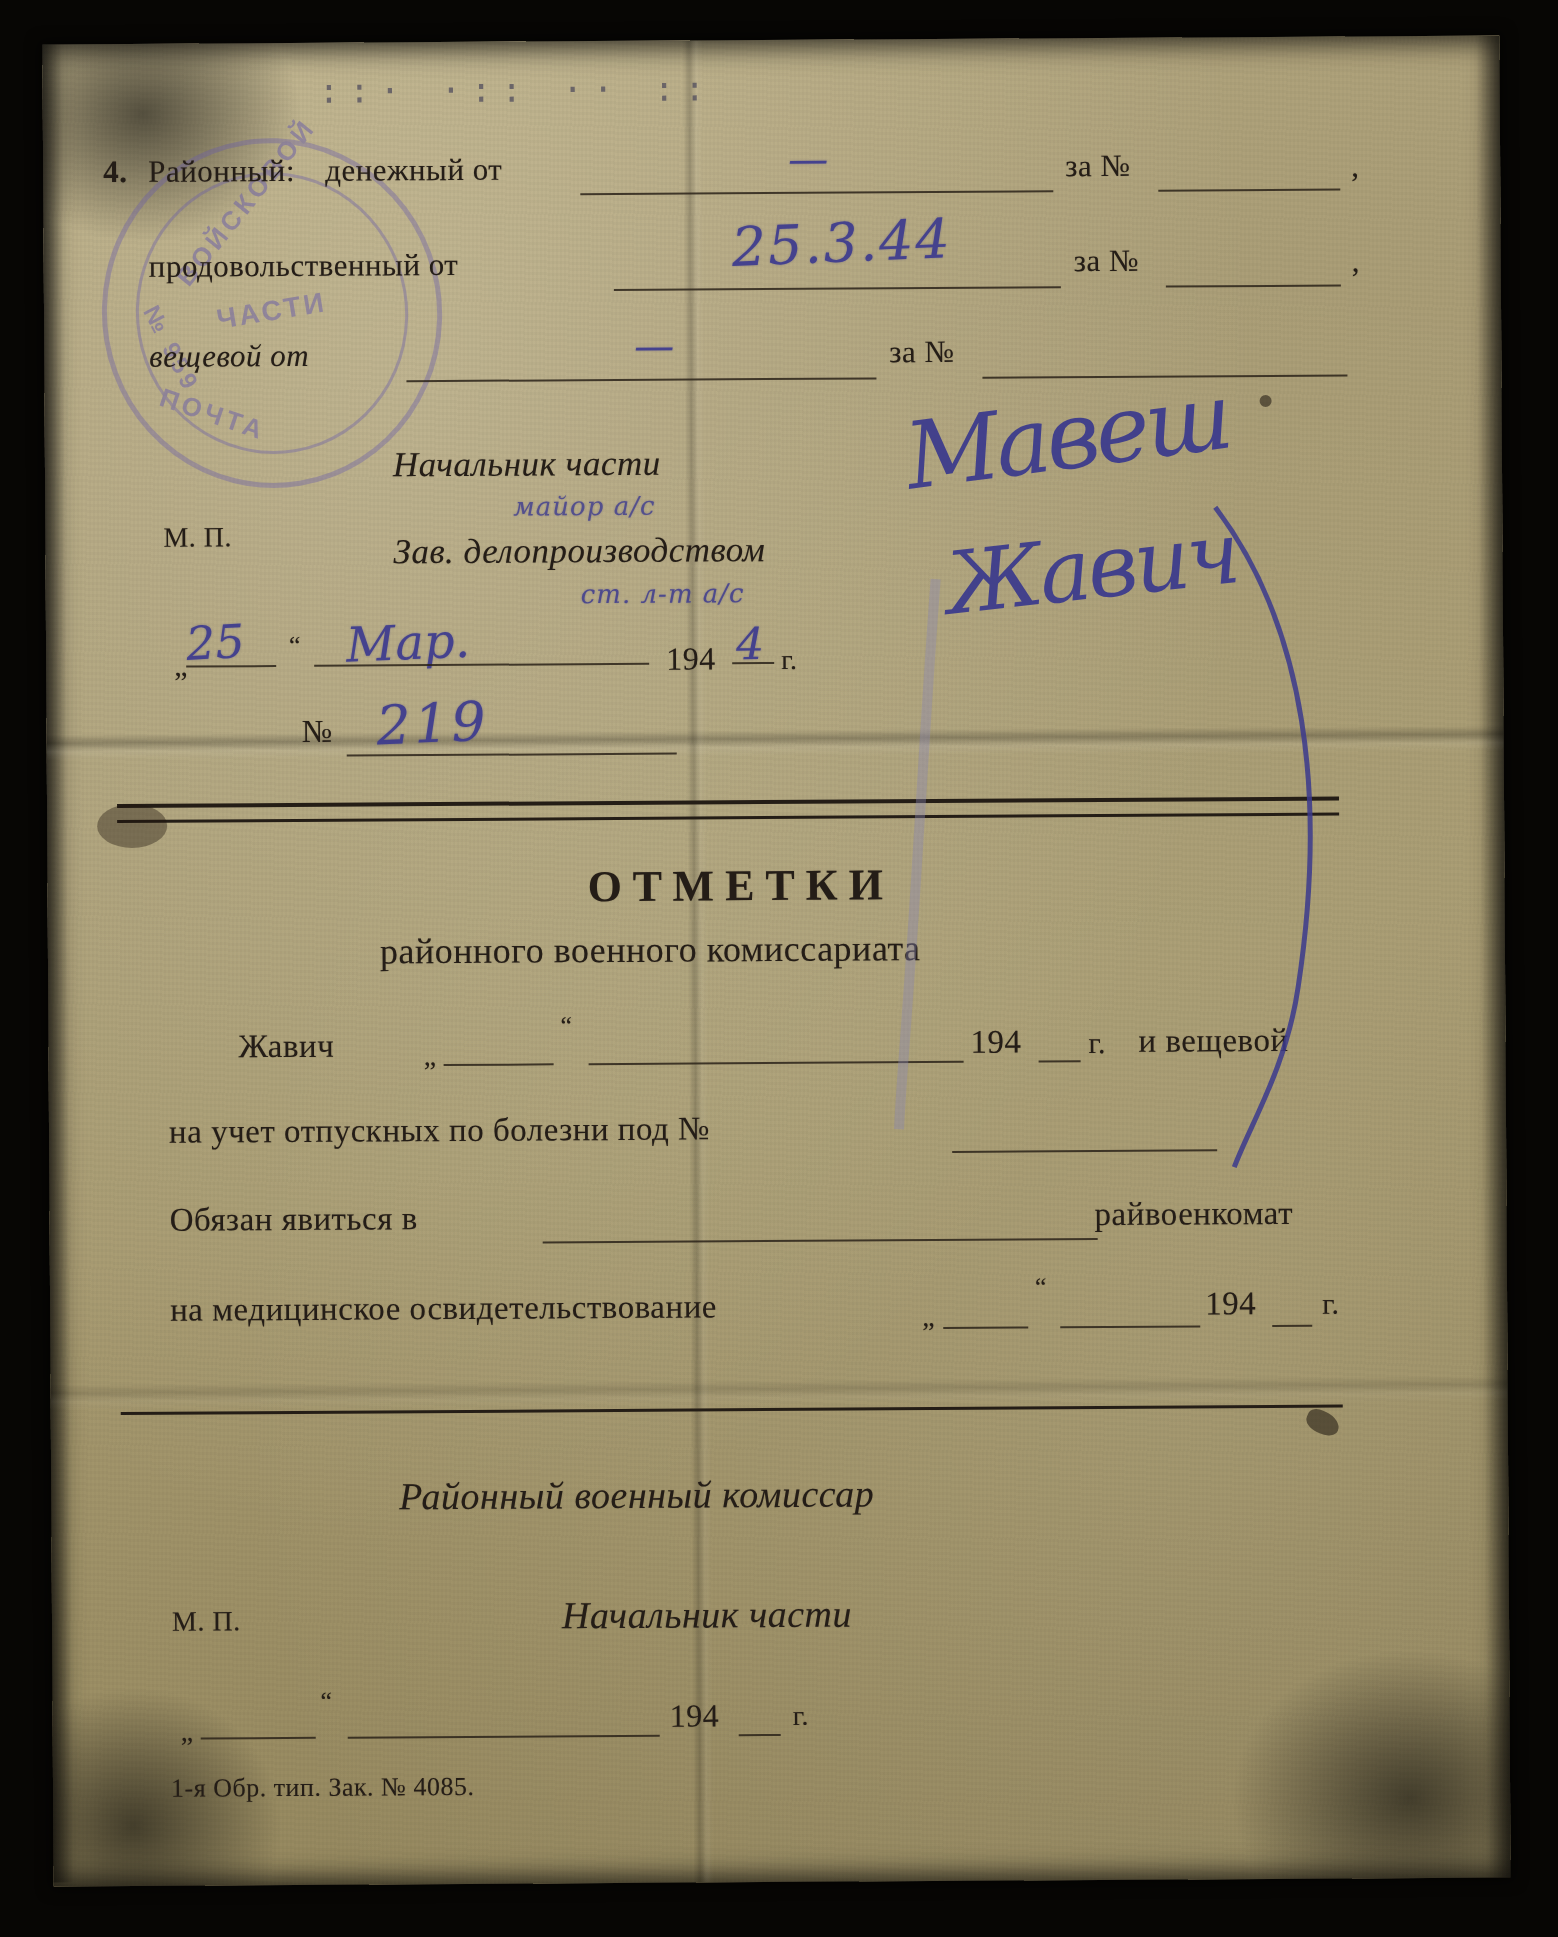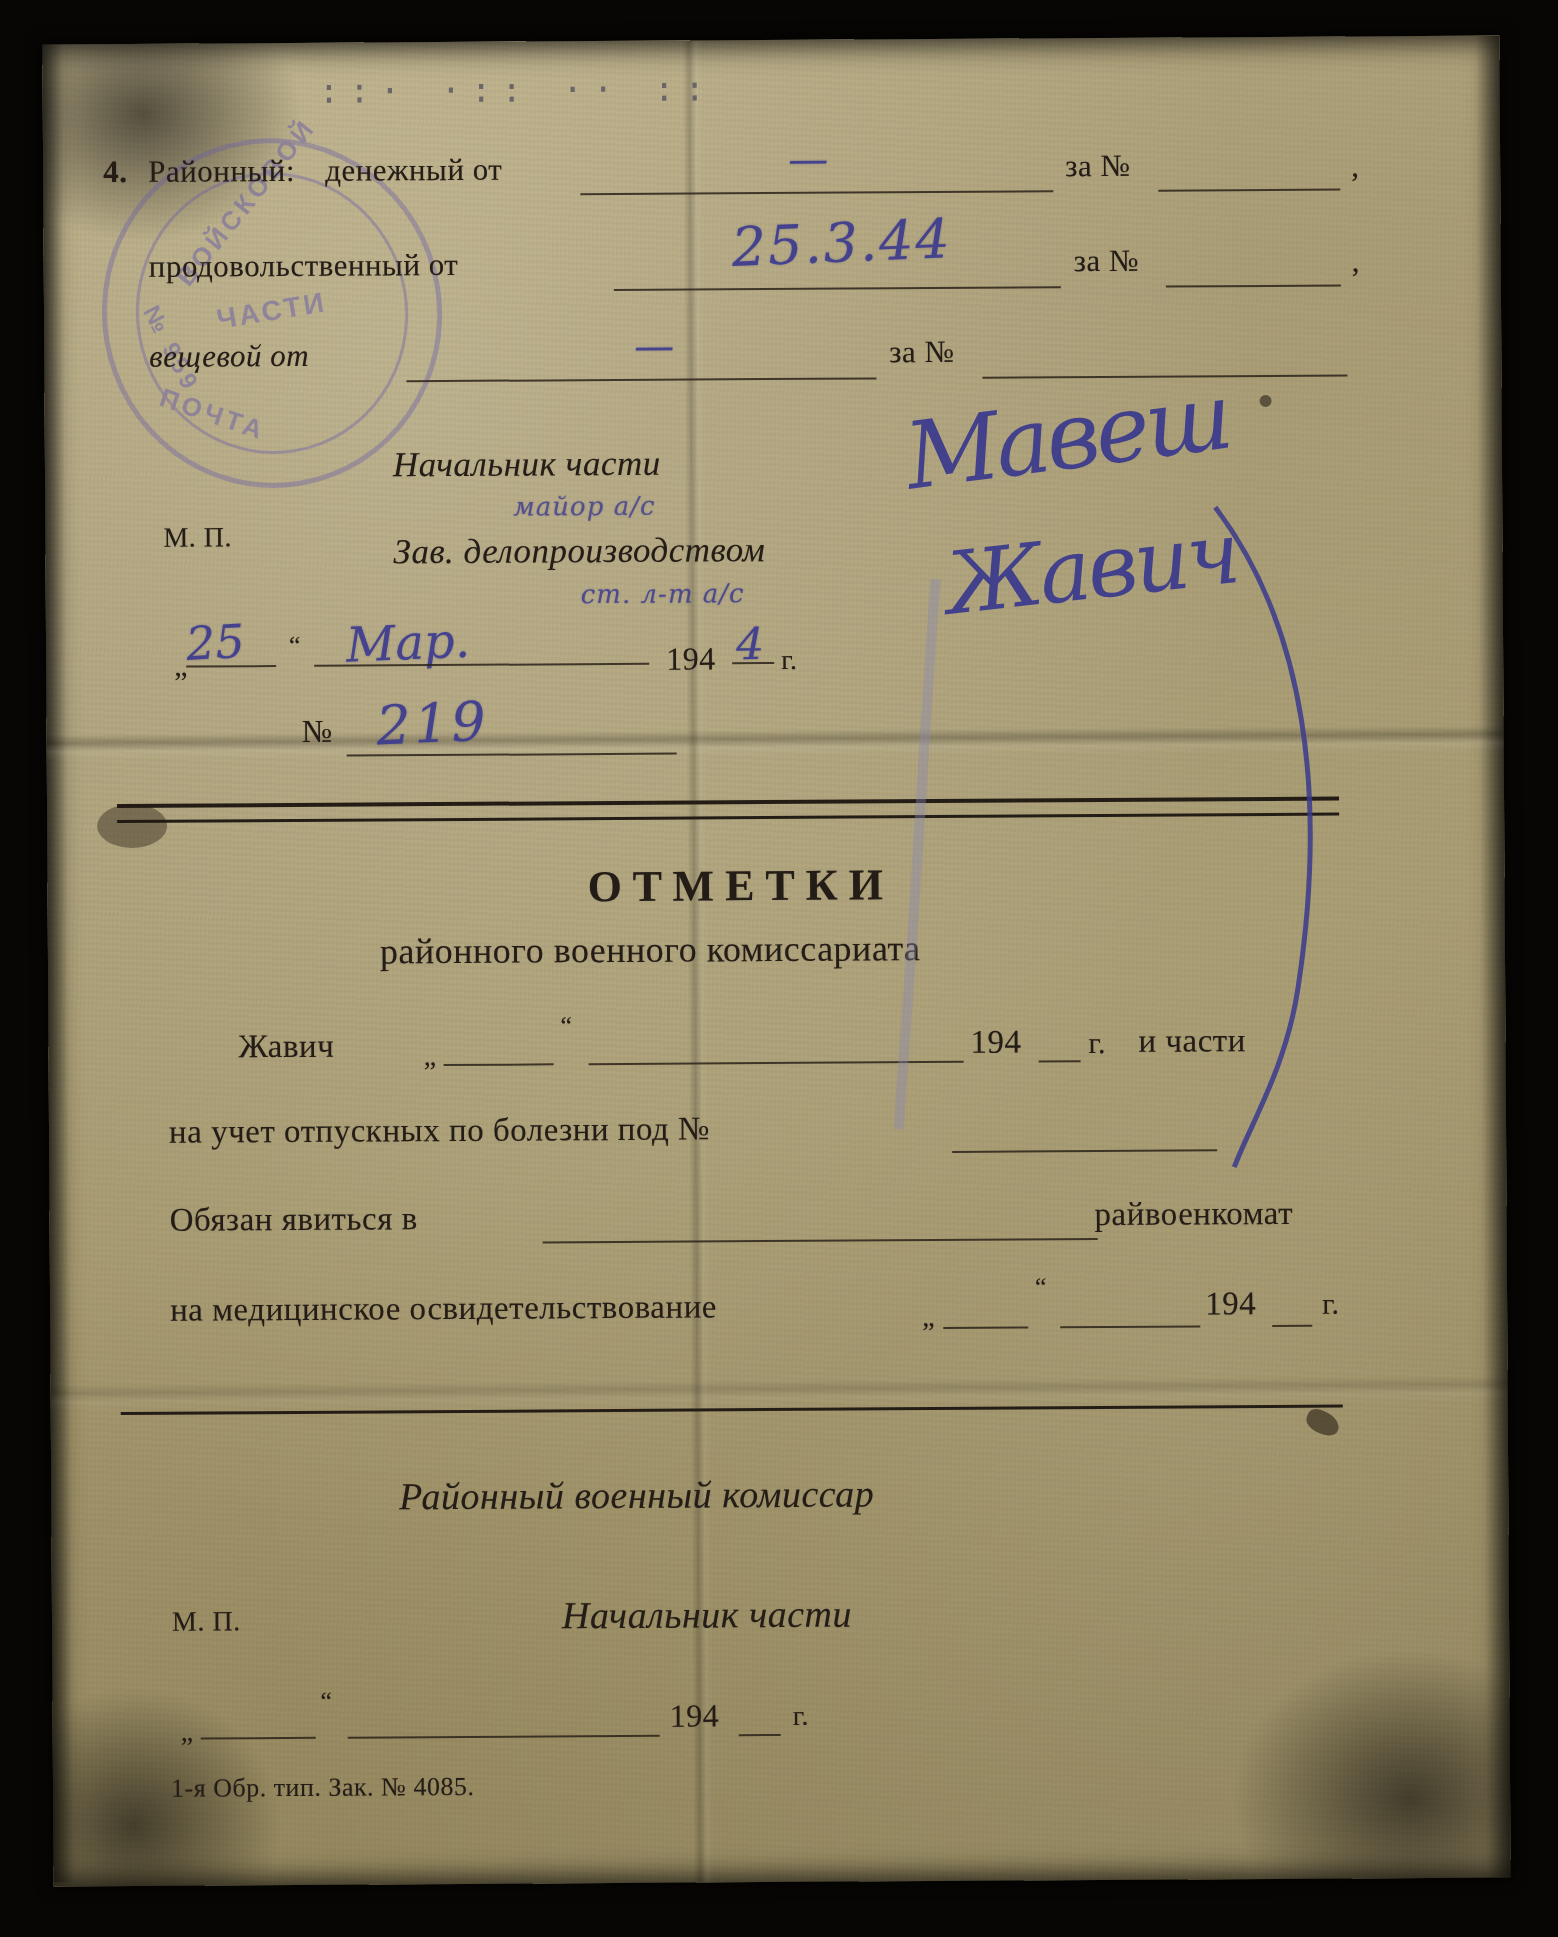--- a/index.html
+++ b/index.html
@@ -267,21 +267,21 @@
     <div class="p" style="left:332px; top:888px; font-size:36px;">районного военного комиссариата</div>
 
     <div class="p" style="left:190px; top:985px; font-size:33px;">Жавич</div>
     <div class="p" style="left:375px; top:998px; font-size:28px;">„</div>
     <div class="rule" style="left:395px; top:1022px; width:110px;"></div>
     <div class="p" style="left:512px; top:970px; font-size:26px;">“</div>
     <div class="rule" style="left:540px; top:1022px; width:375px;"></div>
     <div class="p" style="left:922px; top:985px; font-size:33px;">194</div>
     <div class="rule" style="left:990px; top:1022px; width:42px;"></div>
     <div class="p" style="left:1040px; top:988px; font-size:30px;">г.</div>
-    <div class="p" style="left:1090px; top:985px; font-size:33px;">и  части</div>
+    <div class="p" style="left:1090px; top:985px; font-size:33px;">и  вещевой</div>
 
     <div class="p" style="left:120px; top:1070px; font-size:33px;">на учет отпускных по болезни под №</div>
     <div class="rule" style="left:903px; top:1112px; width:265px;"></div>
 
     <div class="p" style="left:120px; top:1158px; font-size:33px;">Обязан явиться в</div>
     <div class="rule" style="left:493px; top:1200px; width:555px;"></div>
     <div class="p" style="left:1045px; top:1158px; font-size:33px;">райвоенкомат</div>
 
     <div class="p" style="left:120px; top:1248px; font-size:33px;">на медицинское освидетельствование</div>
     <div class="p" style="left:872px; top:1262px; font-size:28px;">„</div>

